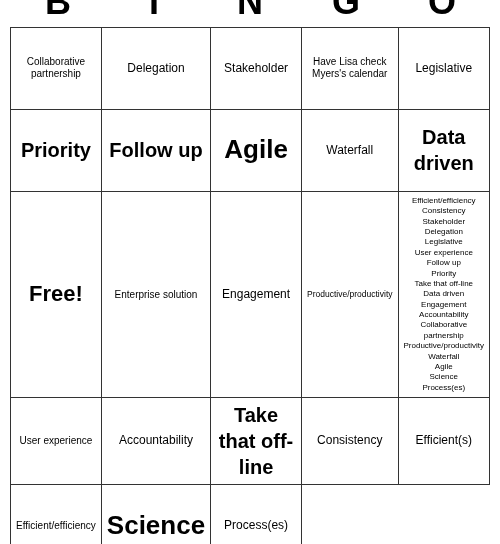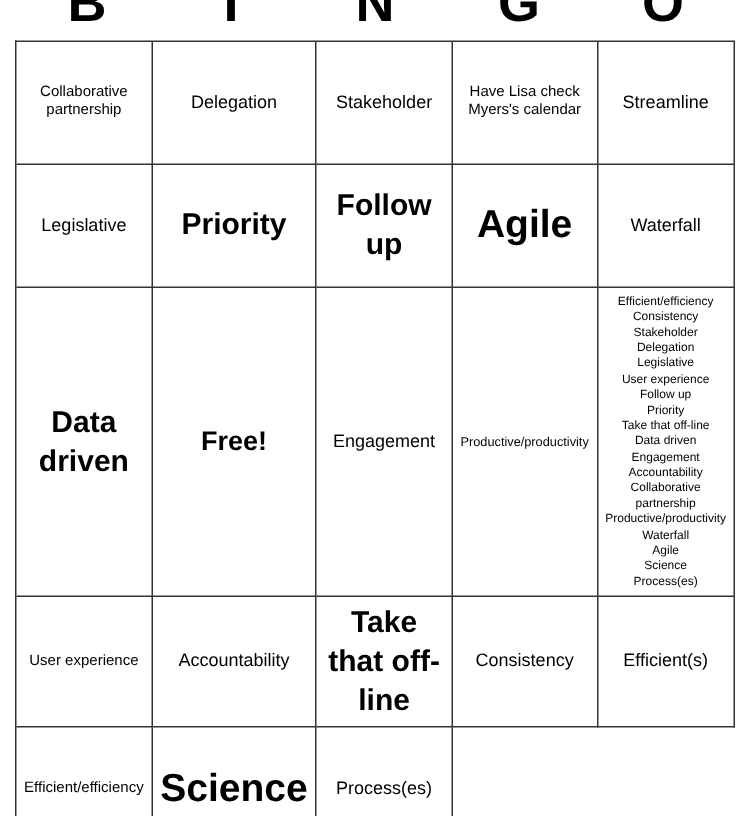--- a/index.html
+++ b/index.html
@@ -61,21 +61,21 @@
       font-size: 20px;
       font-weight: bold;
     }
 
     .bingo-cell.xlarge-text {
       font-size: 26px;
       font-weight: bold;
     }
 
     .bingo-cell.free-cell {
-      font-size: 18px;
+      font-size: 22px;
       font-weight: bold;
     }
 
     .bingo-cell.small-text {
       font-size: 10px;
       line-height: 1.2;
     }
 
     .bingo-cell.tiny-text {
       font-size: 8.5px;
@@ -107,23 +107,20 @@
       </div>
     <div class="bingo-cell">
         <span>Delegation</span>
       </div>
     <div class="bingo-cell">
         <span>Stakeholder</span>
       </div>
     <div class="bingo-cell small-text">
         <span>Have Lisa check Myers's calendar</span>
       </div>
-    <div class="bingo-cell">
-        <span>Streamline</span>
-      </div>
 
     <div class="bingo-cell">
         <span>Legislative</span>
       </div>
     <div class="bingo-cell large-text">
         <span>Priority</span>
       </div>
     <div class="bingo-cell large-text">
         <span>Follow up</span>
       </div>
@@ -132,20 +129,23 @@
       </div>
 
     <div class="bingo-cell">
         <span>Waterfall</span>
       </div>
     <div class="bingo-cell large-text">
         <span>Data driven</span>
       </div>
     <div class="bingo-cell free-cell">
         <span>Free!</span>
+      </div>
+    <div class="bingo-cell small-text">
+        <span>Enterprise solution</span>
       </div>
     <div class="bingo-cell">
         <span>Engagement</span>
       </div>
 
     <div class="bingo-cell tiny-text">
         <span>Productive/productivity</span>
       </div>
     <div class="bingo-cell">
       <div class="center-cell-content">

